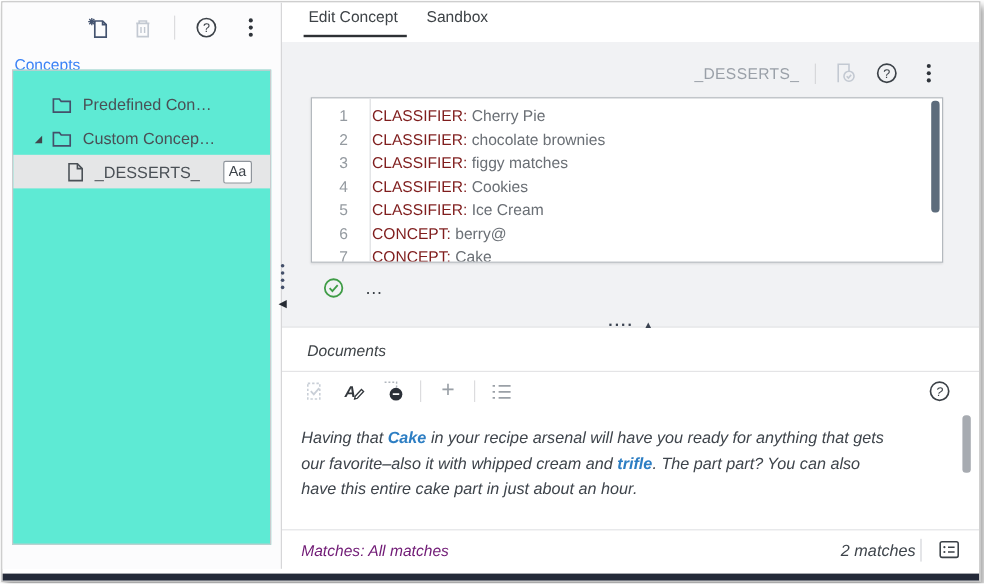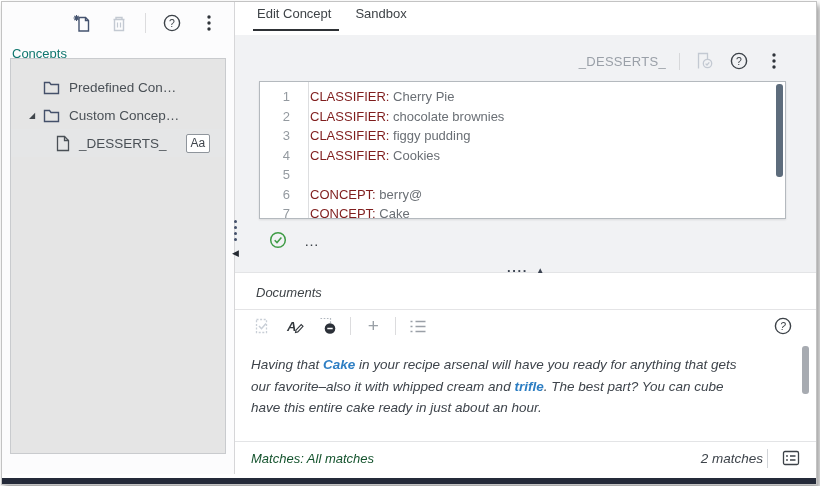--- a/index.html
+++ b/index.html
@@ -11,22 +11,22 @@
     overflow:hidden;
   }
   .content{ display:flex; height:472px; }
   .bottom-bar{ position:absolute; left:0; right:0; bottom:0; height:6px; background:#242a39; }
 
   
   .left-panel{ position:relative; width:233px; background:#fcfcfd; border-right:1px solid #d6d6d8; flex:none; }
   .lp-toolbar{ display:flex; align-items:center; justify-content:flex-end; gap:15px; height:42px; padding-right:14px; }
   .tb-btn{ display:flex; align-items:center; justify-content:center; width:22px; height:22px; cursor:pointer; }
   .tb-divider{ width:1px; height:20px; background:#dcdcde; }
-  .lp-title{ padding:2px 0 8px 10px; font-size:13px; color:#0f766e; }
-  .tree-box{ position:absolute; left:8px; right:8px; top:56px; bottom:20px; background:#e5e5e5; border:1px solid #c9cbce; padding-top:14px; overflow:hidden; }
+  .lp-title{ padding:2px 0 8px 10px; font-size:13px; color:#3b82f6; }
+  .tree-box{ position:absolute; left:8px; right:8px; top:56px; bottom:20px; background:#5eead4; border:1px solid #c9cbce; padding-top:14px; overflow:hidden; }
   .tree-row{ position:relative; display:flex; align-items:center; height:28px; font-size:13.5px; color:#4a5056; cursor:pointer; }
   .tree-row .twisty{ position:absolute; left:18px; font-size:8px; color:#41464c; }
   .tree-row.lvl1{ padding-left:32px; gap:9px; }
   .tree-row.lvl2{ padding-left:45px; gap:9px; }
   .tree-row.selected{ background:#e5e6e7; }
   .badge{ margin-left:10px; border:1px solid #8f959c; background:#fff; color:#3e444b; font-size:12px; line-height:1; padding:2px 4px 3px; border-radius:2px; }
   .grip-dots{ position:absolute; right:-3px; top:218px; display:flex; flex-direction:column; gap:3px; z-index:5; cursor:col-resize; }
   .grip-dots i{ width:3px; height:3px; background:#44506a; border-radius:50%; }
   .collapse-arrow{ position:absolute; right:-5px; top:246px; font-size:9px; color:#262b33; z-index:5; cursor:pointer; }
 
@@ -63,21 +63,21 @@
   .bp-toolbar{ display:flex; align-items:center; gap:11px; height:32px; padding-left:16px; flex:none; }
   .bp-toolbar .spacer{ flex:1; }
   .bp-toolbar .tb-divider{ height:18px; }
   .plus-glyph{ font-size:19px; color:#9aa0a7; line-height:18px; }
   .help-right{ margin-right:22px; }
   .sample-area{ position:relative; flex:1; padding:12px 18px 0 16px; min-height:0; cursor:text; }
   .sample-line{ font-size:13.5px; line-height:21.5px; color:#3e444b; white-space:pre-wrap; }
   .sample-line .match{ color:#2d7ec3; font-weight:bold; }
   .sa-scroll{ position:absolute; right:7px; top:4px; width:7px; height:48px; background:#a7abb1; border-radius:3px; cursor:pointer; }
   .status-bar{ display:flex; align-items:center; height:33px; border-top:1px solid #e3e4e6; padding:0 14px 0 16px; flex:none; }
-  .status-left{ font-size:13px; color:#14532d; }
+  .status-left{ font-size:13px; color:#701a75; }
   .status-spacer{ flex:1; }
   .status-count{ font-size:13.5px; color:#3e444b; margin-right:4px; }
   .sb-divider{ width:1px; height:19px; background:#d2d5d9; margin-right:12px; }
 
   svg{ display:block; }
   .disabled{ cursor:default; }
 </style>
 </head>
 <body>
 
@@ -194,28 +194,29 @@
             <div class="code-row">
               <span class="ln">1</span>
               <span class="code"><span class="kw">CLASSIFIER:</span><span> Cherry Pie</span></span>
             </div>
             <div class="code-row">
               <span class="ln">2</span>
               <span class="code"><span class="kw">CLASSIFIER:</span><span> chocolate brownies</span></span>
             </div>
             <div class="code-row">
               <span class="ln">3</span>
-              <span class="code"><span class="kw">CLASSIFIER:</span><span> figgy pudding</span></span>
+              <span class="code"><span class="kw">CLASSIFIER:</span><span> figgy matches</span></span>
             </div>
             <div class="code-row">
               <span class="ln">4</span>
               <span class="code"><span class="kw">CLASSIFIER:</span><span> Cookies</span></span>
             </div>
             <div class="code-row">
               <span class="ln">5</span>
+              <span class="code"><span class="kw">CLASSIFIER:</span><span> Ice Cream</span></span>
             </div>
             <div class="code-row">
               <span class="ln">6</span>
               <span class="code"><span class="kw">CONCEPT:</span><span> berry@</span></span>
             </div>
             <div class="code-row">
               <span class="ln">7</span>
               <span class="code"><span class="kw">CONCEPT:</span><span> Cake</span></span>
             </div>
           </div>
@@ -277,22 +278,22 @@
           <span class="tb-btn help-right">
             <svg width="20" height="20" viewBox="0 0 20 20">
               <circle cx="10" cy="10" r="7.6" fill="none" stroke="#3c4248" stroke-width="1.4"></circle>
               <text x="10" y="14" font-size="10.5" text-anchor="middle" fill="#3c4248" font-family="Liberation Sans, sans-serif">?</text>
             </svg>
           </span>
         </div>
 
         <div class="sample-area">
           <div class="sample-line"><span>Having that </span><span class="match">Cake</span><span> in your recipe arsenal will have you ready for anything that gets</span></div>
-          <div class="sample-line"><span>our favorite–also it with whipped cream and </span><span class="match">trifle</span><span>. The best part? You can cube</span></div>
-          <div class="sample-line"><span>have this entire cake ready in just about an hour.</span></div>
+          <div class="sample-line"><span>our favorite–also it with whipped cream and </span><span class="match">trifle</span><span>. The part part? You can also</span></div>
+          <div class="sample-line"><span>have this entire cake part in just about an hour.</span></div>
           <div class="sa-scroll"></div>
         </div>
 
         <div class="status-bar">
           <span class="status-left">Matches: All matches</span>
           <span class="status-spacer"></span>
           <span class="status-count">2 matches</span>
           <span class="sb-divider"></span>
           <span class="tb-btn">
             <svg width="18" height="16" viewBox="0 0 18 16" fill="none" stroke="#3c4248" stroke-width="1.3">

